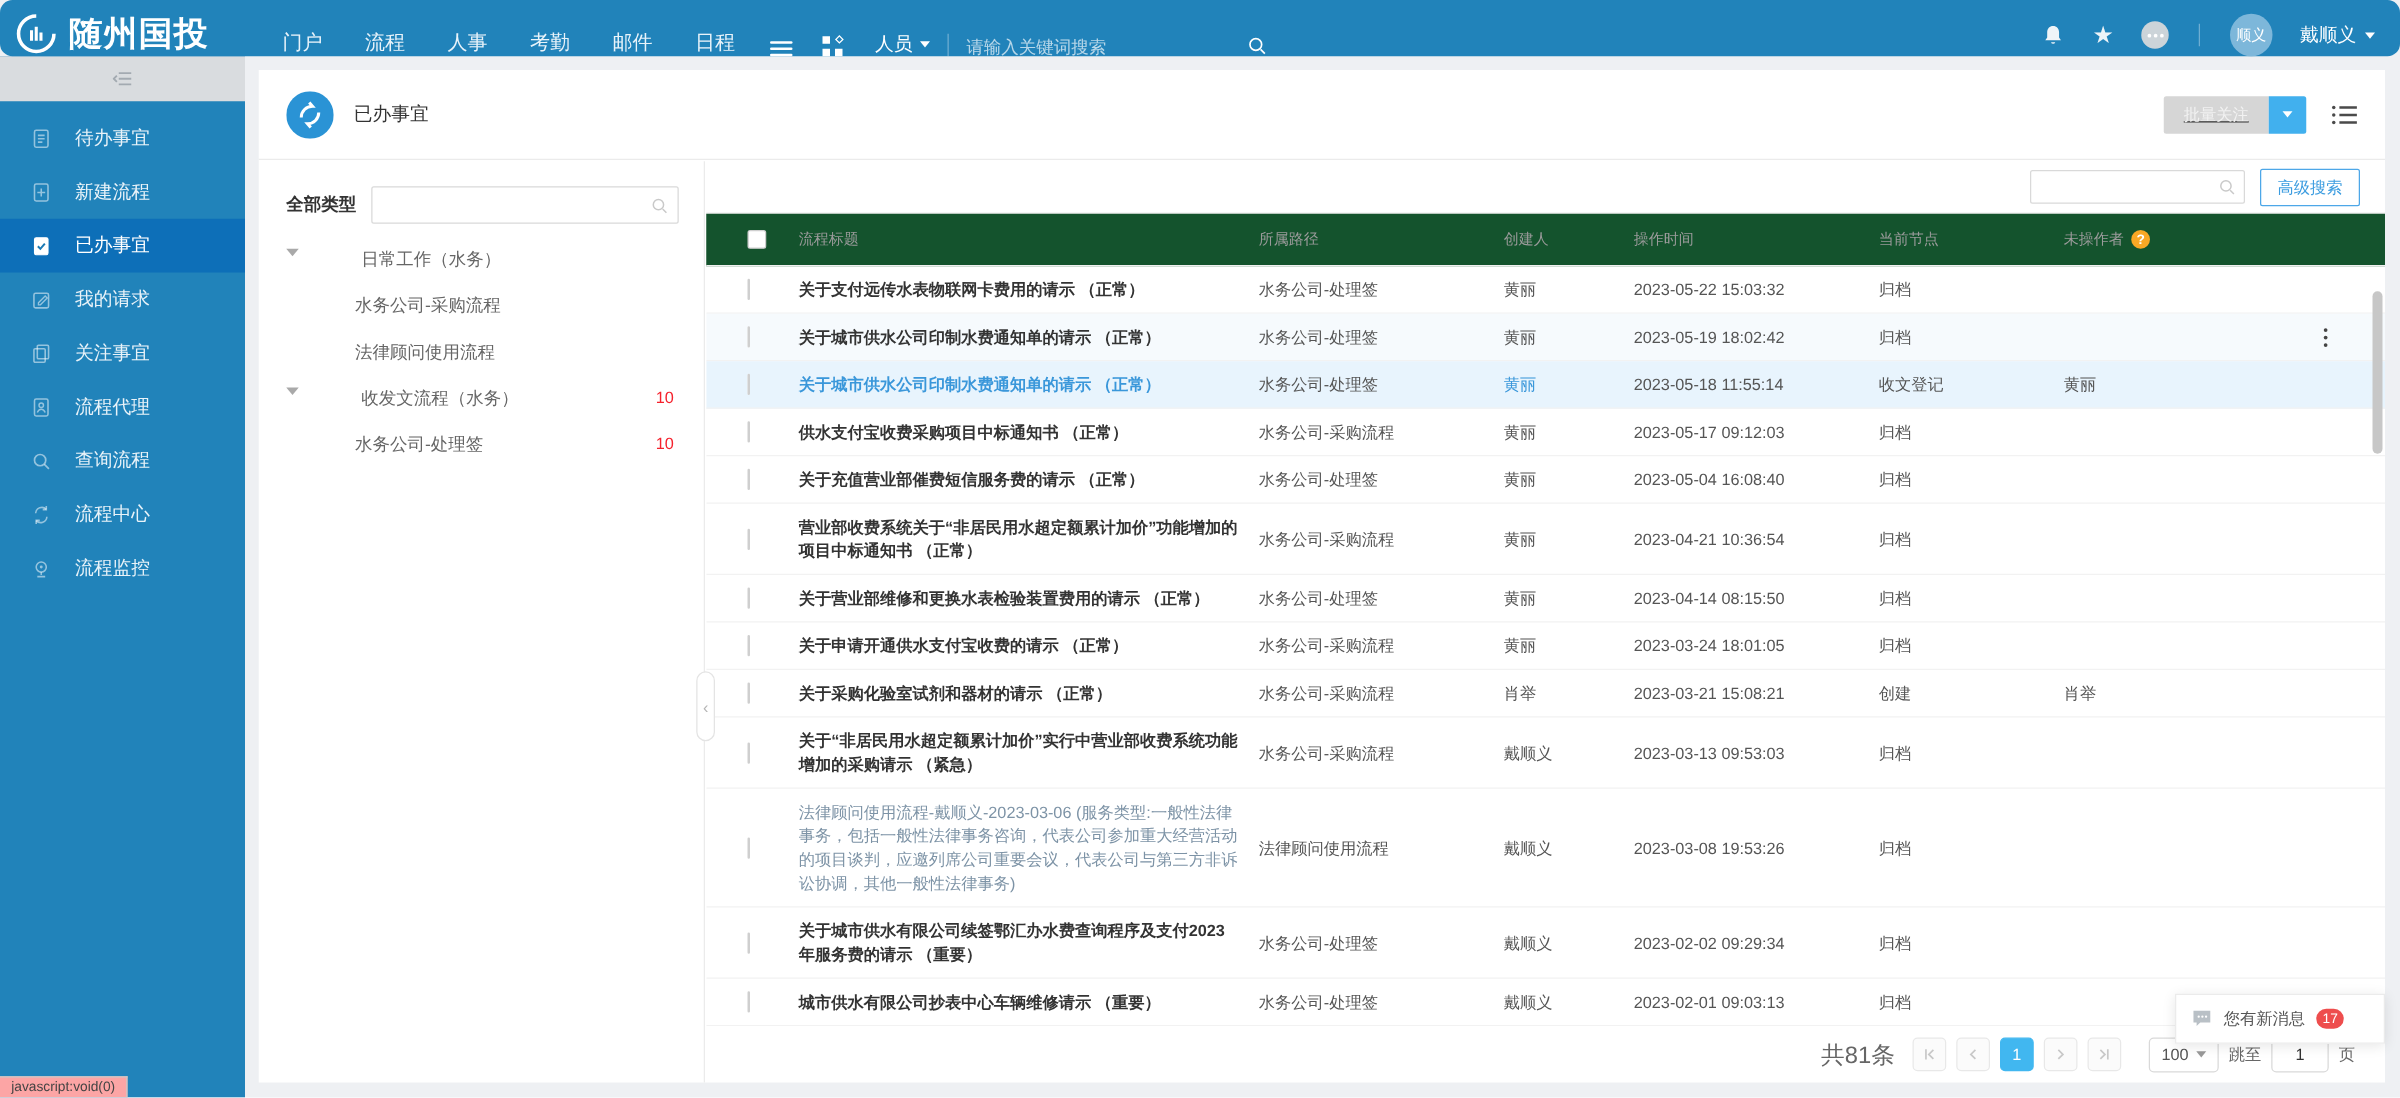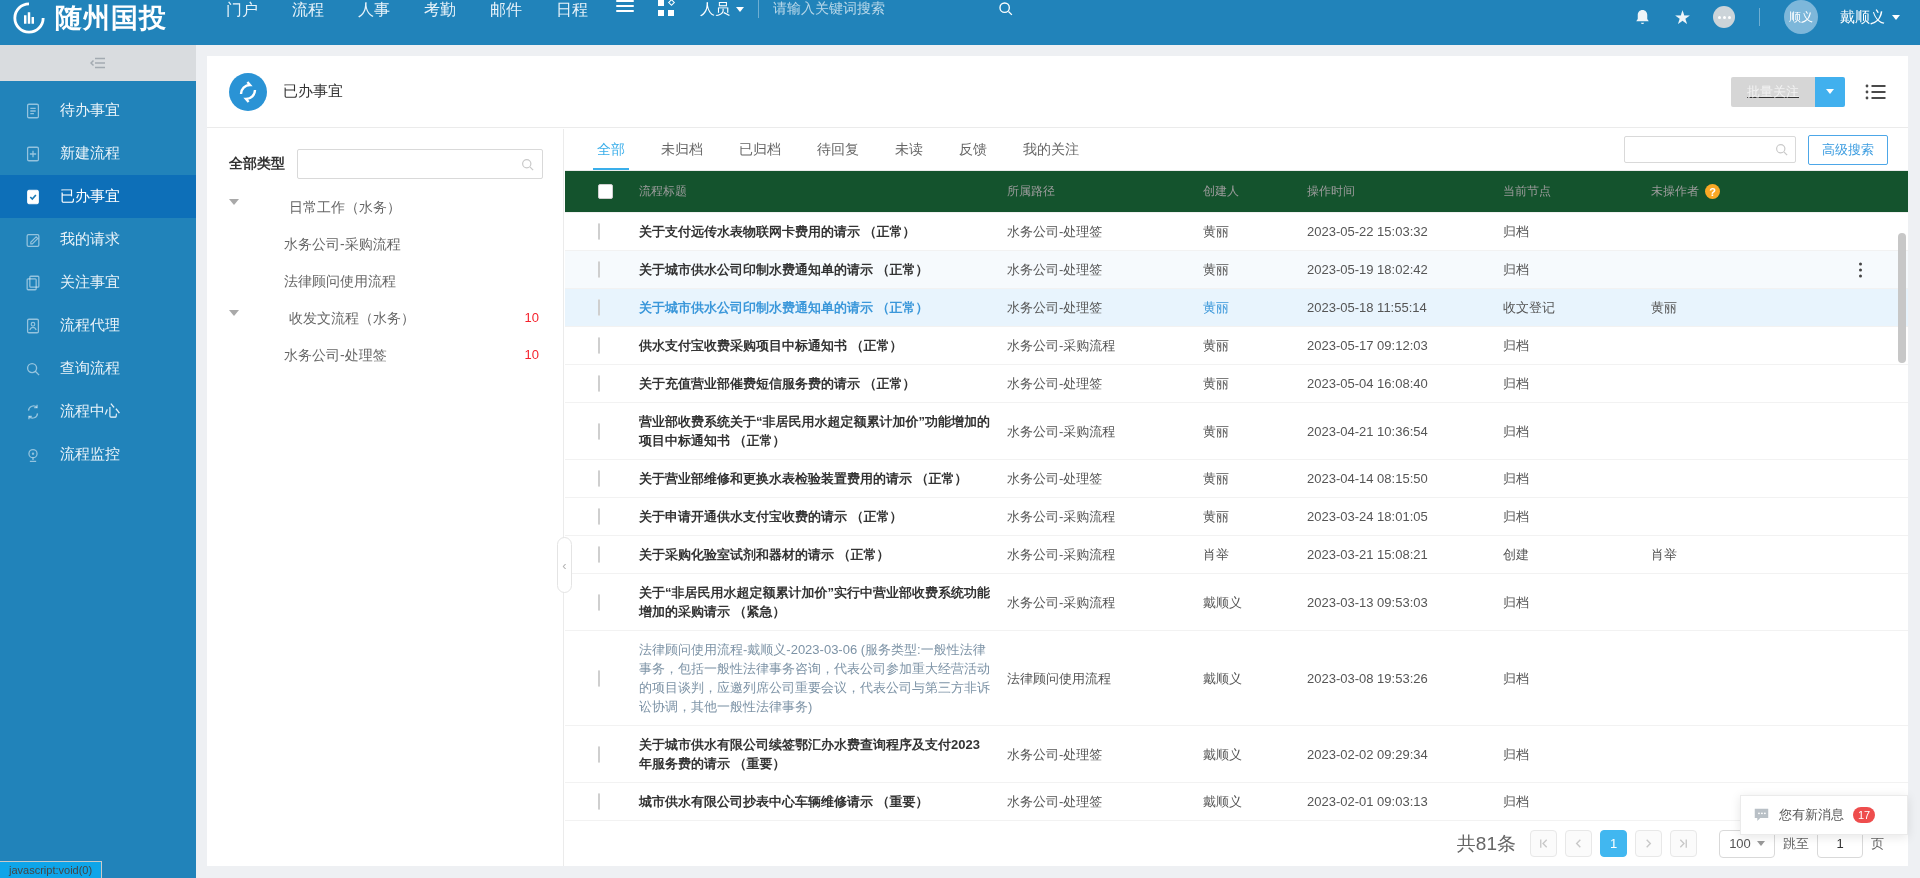--- a/index.html
+++ b/index.html
@@ -1,20 +1,20 @@
 <!DOCTYPE html>
 <html><head>
 <meta charset="utf-8">
 <style>
   * { margin:0; padding:0; box-sizing:border-box; }
   html,body { width:1920px; height:878px; overflow:hidden; }
   body { font-family:"Liberation Sans","DejaVu Sans",sans-serif; background:#eef0f3; position:relative; font-size:13px; color:#333; }
 
   
-  .topbar { position:absolute; left:0; top:0; width:1920px; height:45px; background:#2183ba; display:flex; align-items:flex-start; z-index:30; }
+  .topbar { position:absolute; left:0; top:0; width:1920px; height:45px; background:#2183ba; display:flex; align-items:flex-end; z-index:30;border-radius:10px; }
   .logo-box { width:196px; display:flex; align-items:center; padding-left:12px; gap:9px; flex:none; }
   .logo-text { color:#fff; font-size:27px; font-weight:bold; letter-spacing:1px; white-space:nowrap; }
   .top-nav { display:flex; gap:34px; margin-left:30px; }
   .nav-item { color:#e8f3fa; font-size:16px; cursor:pointer; white-space:nowrap; }
   .hamburger { margin-left:28px; width:18px; display:flex; flex-direction:column; gap:3px; cursor:pointer; }
   .hamburger i { display:block; height:2px; background:#fff; border-radius:1px; }
   .grid-ic { margin-left:24px; width:16px; height:16px; position:relative; cursor:pointer; }
   .grid-ic i { position:absolute; width:6px; height:6px; background:#fff; }
   .grid-ic i:nth-child(1){left:0;top:0;} .grid-ic i:nth-child(2){left:0;bottom:0;} .grid-ic i:nth-child(3){right:0;bottom:0;}
   .grid-ic i:nth-child(4){right:0;top:0;background:transparent;border:1.5px solid #fff;transform:rotate(45deg);width:5px;height:5px;}
@@ -112,21 +112,21 @@
 
   
   .panel-handle { position:absolute; left:-8px; top:408px; width:15px; height:56px; background:#fff; border:1px solid #e4e4e4; border-radius:8px; display:flex; align-items:center; justify-content:center; color:#b5b5b5; font-size:13px; cursor:pointer; z-index:5; }
 
   
   .toast { position:absolute; right:12px; bottom:43px; width:168px; height:40px; background:#fff; border:1px solid #ebebeb; box-shadow:0 2px 10px rgba(0,0,0,.10); display:flex; align-items:center; padding:0 12px; gap:9px; z-index:40; cursor:pointer; }
   .toast-text { font-size:13px; color:#555; white-space:nowrap; }
   .toast-badge { min-width:20px; height:16px; padding:0 5px; border-radius:9px; background:#ee4d4d; color:#fff; font-size:11px; display:flex; align-items:center; justify-content:center; }
 
   
-  .statusbar { position:absolute; left:0; bottom:0; background:#0ea5e9; border:1px solid #c9c9c9; border-left:none; border-bottom:none; padding:2px 9px; font-size:11px; color:#444; z-index:50; }
+  .statusbar { position:absolute; left:0; bottom:0; background:#fca5a5; border:1px solid #c9c9c9; border-left:none; border-bottom:none; padding:2px 9px; font-size:11px; color:#444; z-index:50; }
 </style>
 </head>
 <body>
 
 <div class="topbar">
   <div class="logo-box">
     <svg width="34" height="34" viewBox="0 0 36 36">
       <path d="M18 3a15 15 0 1 0 15 15" stroke="#fff" stroke-width="3" fill="none"></path>
       <path d="M14 15v9M18 12v12M22 17v7" stroke="#fff" stroke-width="2.6" fill="none"></path>
     </svg>
@@ -310,29 +310,20 @@
             <span class="t-label">水务公司-处理签</span>
             <span class="t-count">10</span>
           </div>
         </div>
     </div>
 
     <div class="list-panel">
       <div class="panel-handle">‹</div>
 
       <div class="tabs-row">
-        <div class="tabs">
-            <span class="tab active">全部</span>
-            <span class="tab">未归档</span>
-            <span class="tab">已归档</span>
-            <span class="tab">待回复</span>
-            <span class="tab">未读</span>
-            <span class="tab">反馈</span>
-            <span class="tab">我的关注</span>
-          </div>
         <div class="tabs-right">
           <div class="list-search">
             <input style="">
             <svg width="15" height="15" viewBox="0 0 20 20">
               <circle cx="9" cy="9" r="5.5" stroke="#c9c9c9" stroke-width="1.6" fill="none"></circle>
                 <path d="M13.5 13.5l4 4" stroke="#c9c9c9" stroke-width="1.6"></path>
             </svg>
           </div>
           <button class="btn-adv">高级搜索</button>
         </div>

